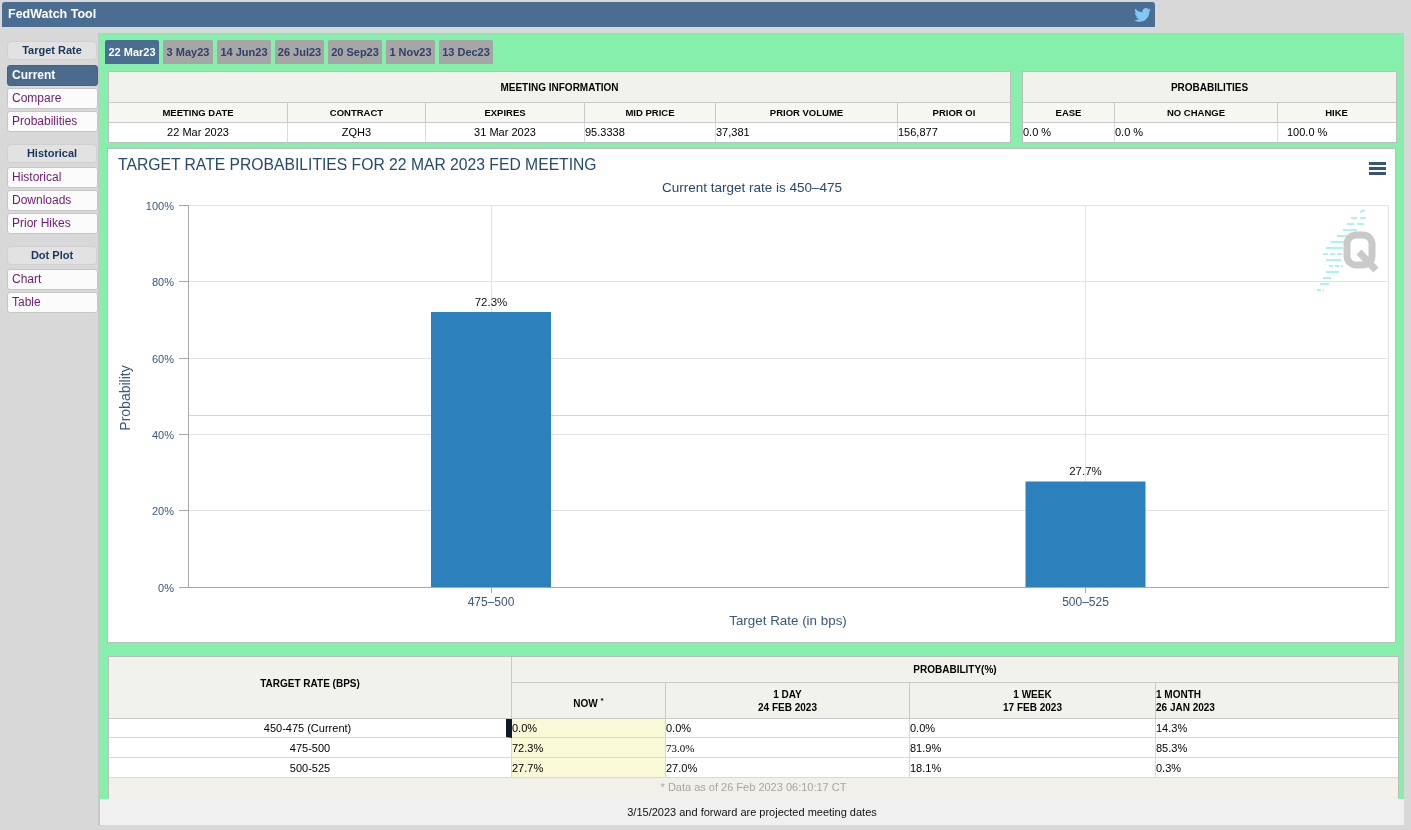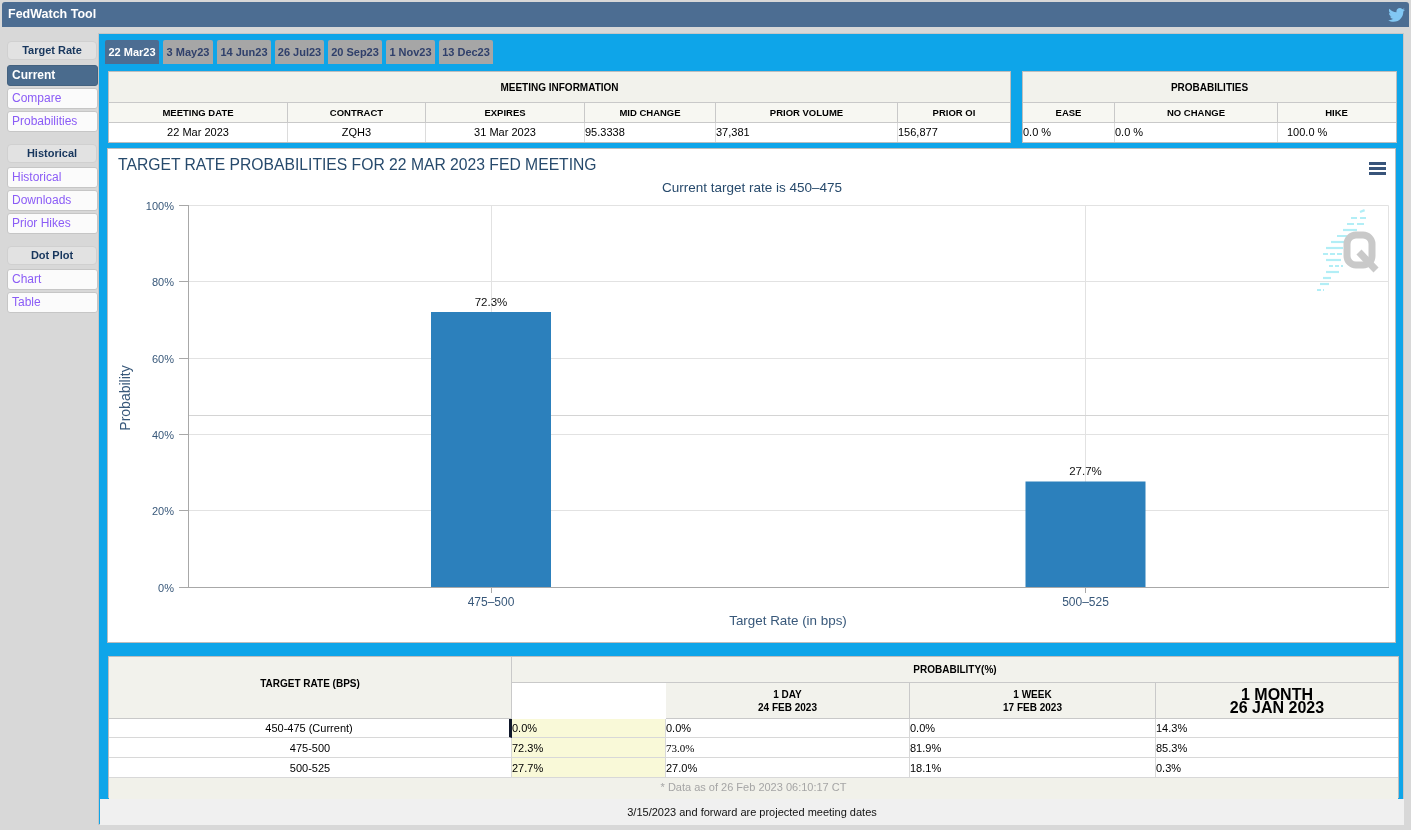--- a/index.html
+++ b/index.html
@@ -1,33 +1,33 @@
 <!DOCTYPE html>
 <html><head>
 <meta charset="utf-8">
 <style>
   * { margin:0; padding:0; box-sizing:border-box; }
   html,body { width:1411px; height:830px; background:#d8d8d8; font-family:"Liberation Sans", sans-serif; overflow:hidden; }
   #page { position:relative; width:1411px; height:830px; }
   .abs { position:absolute; }
 
   
-  #topbar { left:2px; top:2px; width:1407px; height:25px; background:#4c6d92; border-radius:3px 3px 0 0; }
+  #topbar { left:2px; top:2px; width:1153px; height:25px; background:#4c6d92; border-radius:3px 3px 0 0; }
   #topbar .title { position:absolute; left:6px; top:5px; color:#fff; font-size:12.5px; font-weight:bold; }
   #topbar svg { position:absolute; right:4px; top:6px; }
 
   
   .sidehead { left:7px; width:90px; height:19px; background:#e2e2e2; border:1px solid #d0d0d0; border-radius:4px;
               text-align:center; font-size:11px; font-weight:bold; color:#17365d; line-height:17px; }
   .sidebtn  { left:7px; width:91px; height:21px; background:#fbfbfb; border:1px solid #c6c6c6; border-radius:3px;
-              font-size:12px; color:#8b5cf6; line-height:19px; padding-left:4px; }
+              font-size:12px; color:#701a75; line-height:19px; padding-left:4px; }
   .sidesel  { background:#4a6b8d; border-color:#44627f; color:#fff; font-weight:bold; }
 
   
-  #content { left:98px; top:33px; width:1306px; height:792px; background:#0ea5e9; border:1px solid #c6c6c6; }
+  #content { left:98px; top:33px; width:1306px; height:792px; background:#86efac; border:1px solid #c6c6c6; }
 
   
   .tab { position:absolute; top:6px; height:24px; background:#a6a6a6; border-radius:2px 2px 0 0;
          font-size:11px; font-weight:bold; color:#30406b; text-align:center; line-height:24px; }
   .tabsel { background:#4c6d92; color:#fff; }
 
   
   .panelbox { position:absolute; border:1px solid #bdbdbd; background:#fff; }
   .trow { position:absolute; left:0; right:0; }
   .tcell { position:absolute; top:0; bottom:0; font-size:11px; }
@@ -81,21 +81,21 @@
     <div class="tab" style="left:229px;width:54px;">20 Sep23</div>
     <div class="tab" style="left:287px;width:49px;">1 Nov23</div>
     <div class="tab" style="left:340px;width:54px;">13 Dec23</div>
 
     <div class="panelbox" style="left:9px; top:37px; width:903px; height:72px;">
       <div class="trow hdrband" style="top:0; height:31px; line-height:31px;">MEETING INFORMATION</div>
       <div class="trow colhdr" style="top:31px; height:20px;">
         <div class="tcell" style="left:0;   width:179px;">MEETING DATE</div>
         <div class="tcell" style="left:179px;width:138px;">CONTRACT</div>
         <div class="tcell" style="left:317px;width:159px;">EXPIRES</div>
-        <div class="tcell" style="left:476px;width:131px;">MID CHANGE</div>
+        <div class="tcell" style="left:476px;width:131px;">MID PRICE</div>
         <div class="tcell" style="left:607px;width:182px;">PRIOR VOLUME</div>
         <div class="tcell last" style="left:789px;width:112px;">PRIOR OI</div>
       </div>
       <div class="trow vals" style="top:51px; height:19px;">
         <div class="tcell cc" style="left:0;   width:179px;">22 Mar 2023</div>
         <div class="tcell cc" style="left:179px;width:138px;">ZQH3</div>
         <div class="tcell cc" style="left:317px;width:159px;">31 Mar 2023</div>
         <div class="tcell rr" style="left:476px;width:131px;">95.3338</div>
         <div class="tcell rr" style="left:607px;width:182px;">37,381</div>
         <div class="tcell rr last" style="left:789px;width:112px;">156,877</div>
@@ -196,25 +196,26 @@
           <text x="383" y="457">475–500</text>
           <text x="977.5" y="457">500–525</text>
         </g>
         <text x="680" y="476" font-size="13.4" fill="#38587a" text-anchor="middle">Target Rate (in bps)</text>
       </svg>
     </div>
 
     <div id="btable" class="abs">
       <div class="bcell" style="left:403px; top:0; width:886px; height:26px; border-bottom:1px solid #c9c9c9; line-height:26px; text-align:center; font-weight:bold; background:#f2f2ec; font-size:10px;">PROBABILITY(%)</div>
       <div class="bcell hdrband" style="left:0; top:0; width:403px; height:62px; border-right:1px solid #c9c9c9; border-bottom:1px solid #c9c9c9; line-height:53px; text-align:center; font-weight:bold; background:#f2f2ec; font-size:10px;">TARGET RATE (BPS)</div>
+      <div class="bcell" style="left:403px; top:26px; width:154px; height:36px; border-right:1px solid #c9c9c9; border-bottom:1px solid #c9c9c9; text-align:center; font-weight:bold; background:#f2f2ec; line-height:36px; font-size:10px;">NOW <span style="vertical-align:super; font-size:8px;">*</span></div>
       <div class="bcell" style="left:557px; top:26px; width:244px; height:36px; border-right:1px solid #c9c9c9; border-bottom:1px solid #c9c9c9; text-align:center; font-weight:bold; background:#f2f2ec; padding-top:5px; font-size:10px; line-height:13px;">1 DAY<br>24 FEB 2023</div>
       <div class="bcell" style="left:801px; top:26px; width:246px; height:36px; border-right:1px solid #c9c9c9; border-bottom:1px solid #c9c9c9; text-align:center; font-weight:bold; background:#f2f2ec; padding-top:5px; font-size:10px; line-height:13px;">1 WEEK<br>17 FEB 2023</div>
-      <div class="bcell" style="left:1047px; top:26px; width:242px; height:36px; border-bottom:1px solid #c9c9c9; text-align:center; font-weight:bold; background:#f2f2ec; padding-top:5px; font-size:16px; line-height:13px;">1 MONTH<br>26 JAN 2023</div>
-
-      <div class="bcell cc" style="left:0; top:62px; width:403px; height:19px; border-right:3px solid #0f172a; border-bottom:1px solid #d8d8d8; line-height:19px;">450-475 (Current)</div>
+      <div class="bcell" style="left:1047px; top:26px; width:242px; height:36px; border-bottom:1px solid #c9c9c9; font-weight:bold; background:#f2f2ec; padding-top:5px; font-size:10px; line-height:13px;">1 MONTH<br>26 JAN 2023</div>
+
+      <div class="bcell cc" style="left:0; top:62px; width:403px; height:19px; border-right:6px solid #0f172a; border-bottom:1px solid #d8d8d8; line-height:19px;">450-475 (Current)</div>
       <div class="bcell rr" style="left:403px; top:62px; width:154px; height:19px; border-right:1px solid #d8d8d8; border-bottom:1px solid #d8d8d8; line-height:19px; background:#f9f9d8;">0.0%</div>
       <div class="bcell rr" style="left:557px; top:62px; width:244px; height:19px; border-right:1px solid #d8d8d8; border-bottom:1px solid #d8d8d8; line-height:19px;">0.0%</div>
       <div class="bcell rr" style="left:801px; top:62px; width:246px; height:19px; border-right:1px solid #d8d8d8; border-bottom:1px solid #d8d8d8; line-height:19px;">0.0%</div>
       <div class="bcell rr" style="left:1047px; top:62px; width:242px; height:19px; border-bottom:1px solid #d8d8d8; line-height:19px;">14.3%</div>
 
       <div class="bcell cc" style="left:0; top:81px; width:403px; height:20px; border-right:1px solid #d8d8d8; border-bottom:1px solid #d8d8d8; line-height:20px;">475-500</div>
       <div class="bcell rr" style="left:403px; top:81px; width:154px; height:20px; border-right:1px solid #d8d8d8; border-bottom:1px solid #d8d8d8; line-height:20px; background:#f9f9d8;">72.3%</div>
       <div class="bcell rr" style="left:557px; top:81px; width:244px; height:20px; border-right:1px solid #d8d8d8; border-bottom:1px solid #d8d8d8; line-height:20px;font-family:Liberation Serif, serif;">73.0%</div>
       <div class="bcell rr" style="left:801px; top:81px; width:246px; height:20px; border-right:1px solid #d8d8d8; border-bottom:1px solid #d8d8d8; line-height:20px;">81.9%</div>
       <div class="bcell rr" style="left:1047px; top:81px; width:242px; height:20px; border-bottom:1px solid #d8d8d8; line-height:20px;">85.3%</div>

